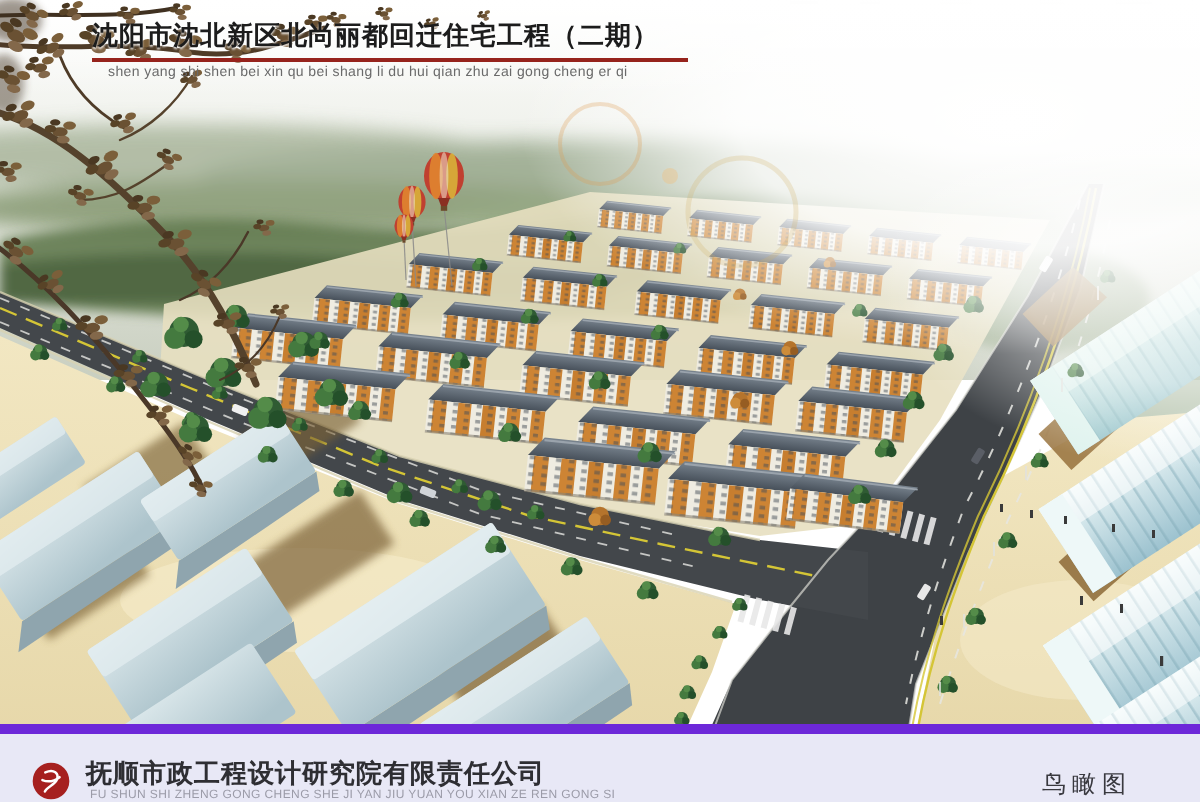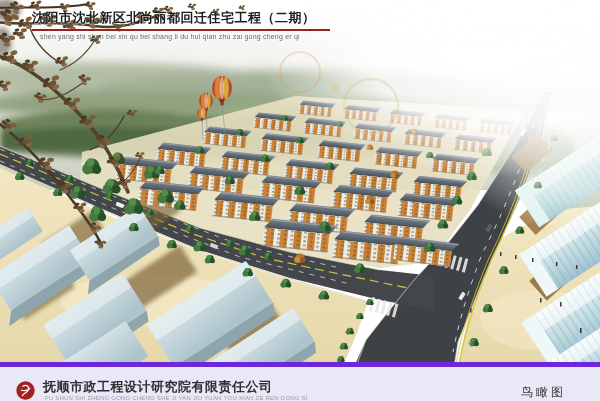--- a/index.html
+++ b/index.html
@@ -1,20 +1,20 @@
 <!DOCTYPE html>
 <html><head>
 <meta charset="utf-8">
 <style>
   html,body{margin:0;padding:0;background:#666;}
   .page{position:relative;width:600px;height:401px;overflow:hidden;background:#fff;
         font-family:"Liberation Sans","DejaVu Sans",sans-serif;}
   .scene{position:absolute;left:0;top:0;width:600px;height:401px;display:block;}
   
-  .titlebox{position:absolute;left:32px;top:9px;z-index:5;}
+  .titlebox{position:absolute;left:46px;top:9px;z-index:5;}
   .title{font-size:13px;font-weight:bold;color:#1c1c1c;letter-spacing:.5px;
          text-shadow:0 1px 1px rgba(255,255,255,.8);white-space:nowrap;}
   .rule{width:298px;height:2px;background:#96231c;margin-top:2px;}
   .pinyin{font-size:7px;color:#6a6a6a;letter-spacing:.2px;margin:2px 0 0 8px;white-space:nowrap;}
   
   .footer{position:absolute;left:0;bottom:0;width:600px;height:34px;background:#e8e8f6;
           border-top:5px solid #6d28d9;display:flex;align-items:flex-end;z-index:6;}
   .logo{margin-left:15px;flex:0 0 auto;}
   .fcol{margin-left:7px;line-height:1.05;}
   .company{font-size:13px;font-weight:bold;color:#2e2e33;letter-spacing:.5px;white-space:nowrap;}

